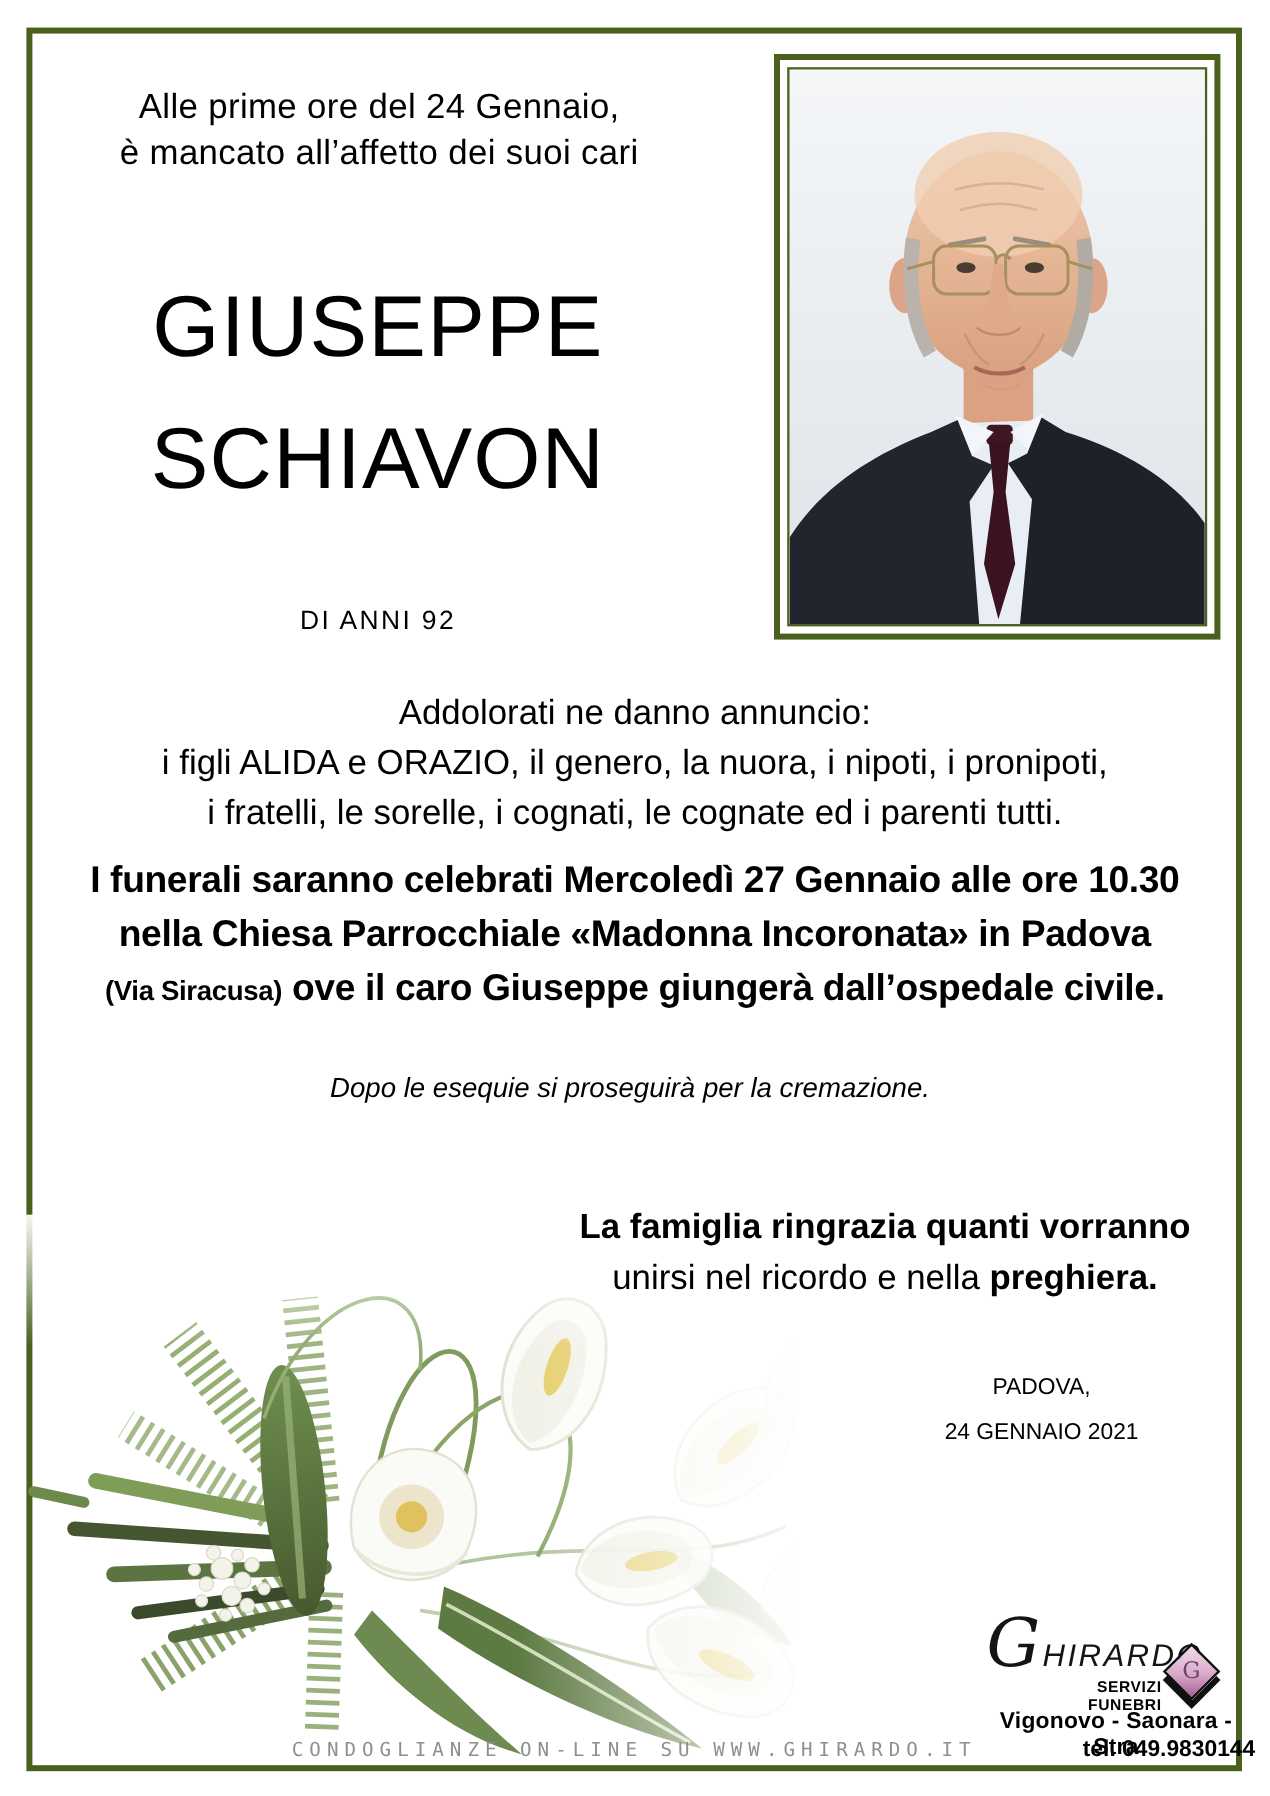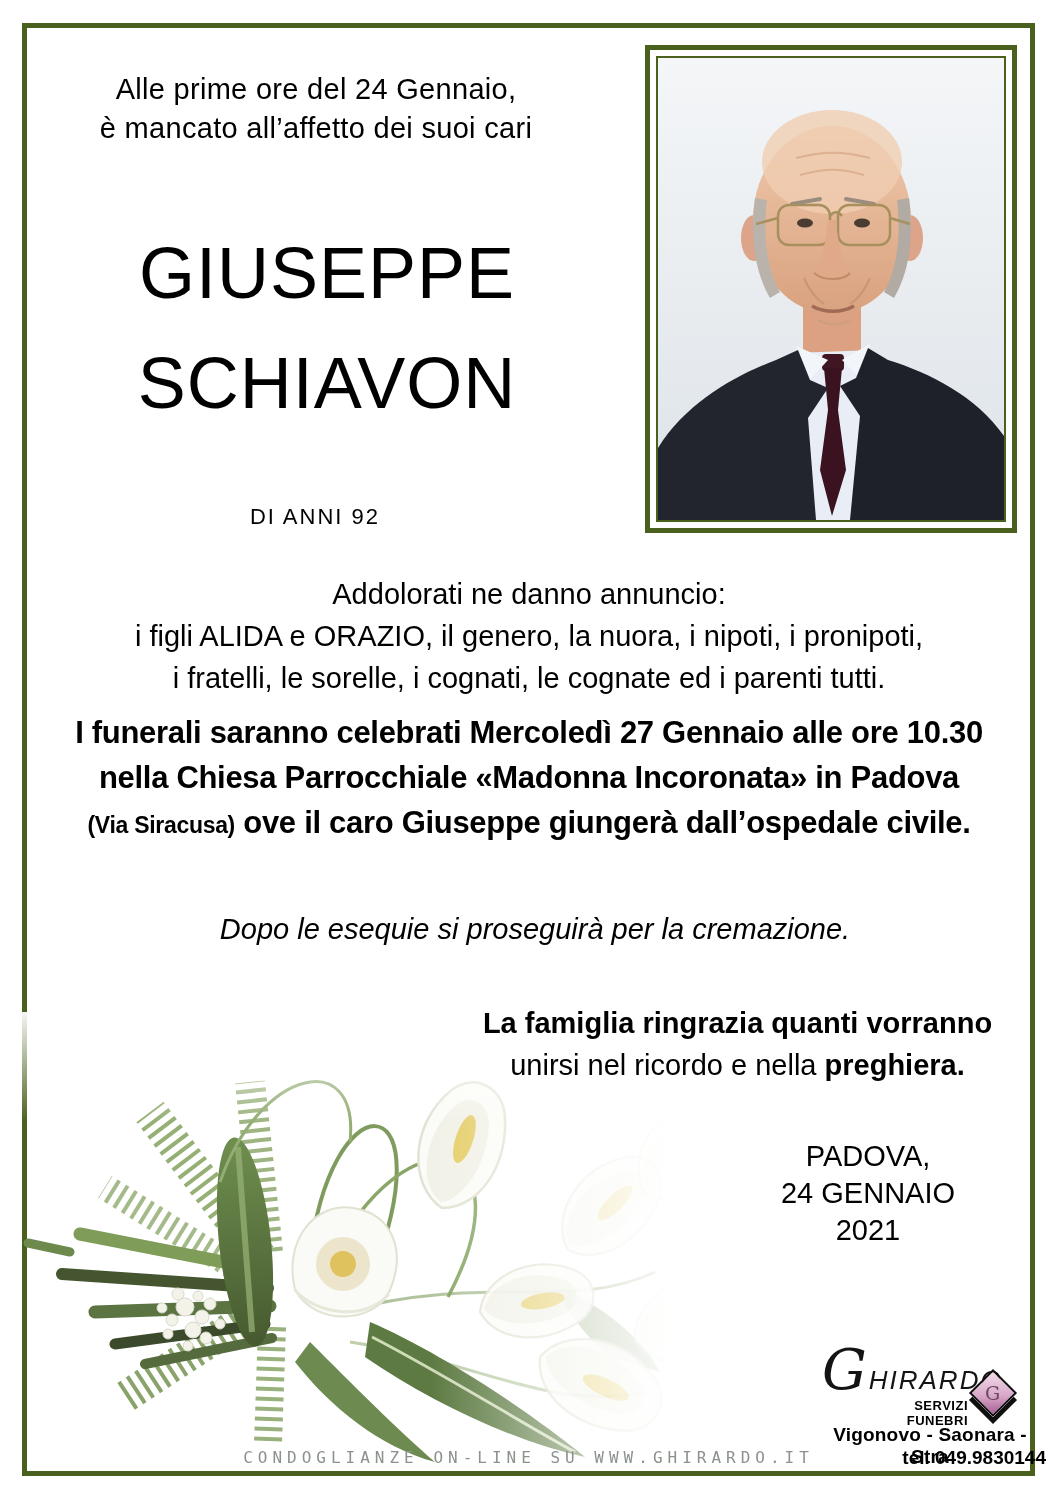--- a/index.html
+++ b/index.html
@@ -10,30 +10,30 @@
   }
   *{margin:0;padding:0;box-sizing:border-box;}
   html,body{background:#fff;}
   body{font-family:"Liberation Sans",sans-serif;color:#000;}
   .page{position:relative;width:1058px;height:1497px;background:#fff;overflow:hidden;}
   .frame{position:absolute;left:22px;top:23px;width:1013px;height:1453px;border:5px solid var(--frame-green);}
   .abs{position:absolute;}
   .center{text-align:center;}
 
   .intro{left:16px;top:70px;width:600px;font-size:29px;line-height:39px;letter-spacing:.3px;}
-  .name-block{left:32px;top:218px;width:590px;font-size:72px;line-height:110px;letter-spacing:1px;}
+  .name-block{left:20px;top:218px;width:590px;font-size:72px;line-height:110px;letter-spacing:1px;}
   .age-line{left:20px;top:504px;width:590px;font-size:22px;letter-spacing:2px;}
 
   .announce{left:40px;top:573px;width:978px;font-size:29px;line-height:42px;}
   .funeral{left:40px;top:710px;width:978px;font-size:31px;line-height:45px;font-weight:bold;letter-spacing:-.3px;}
   .funeral .small{font-size:23px;}
-  .cremation{left:46px;top:893px;width:978px;font-size:29px;font-style:italic;margin-top:20px;}
+  .cremation{left:36px;top:893px;width:978px;font-size:23px;font-style:italic;}
   .thanks{left:450px;top:982px;width:575px;font-size:29px;line-height:42px;margin-top:20px;}
   .thanks .b{font-weight:bold;}
-  .dateline{left:748px;top:1138px;width:240px;font-size:29px;line-height:37px;}
+  .dateline{left:748px;top:1138px;width:240px;font-size:19px;line-height:37px;}
 
   .flowers{left:10px;top:1012px;}
 
   .photo-frame{left:645px;top:45px;border:5px solid var(--frame-green);background:#fff;padding:6px;}
   .photo-inner{border:2px solid var(--frame-green);line-height:0;}
 
   .logo-row{left:822px;top:1342px;width:150px;display:flex;align-items:baseline;justify-content:flex-start;white-space:nowrap;}
   .logo-g{font-family:"DejaVu Serif",serif;font-style:italic;font-size:56px;line-height:56px;color:#141414;}
   .logo-rest{font-family:"Liberation Sans",sans-serif;font-style:italic;font-size:26px;letter-spacing:2px;color:#141414;margin-left:2px;}
   .logo-sub{left:852px;top:1398px;width:116px;text-align:right;font-size:13px;font-weight:bold;letter-spacing:.5px;}

